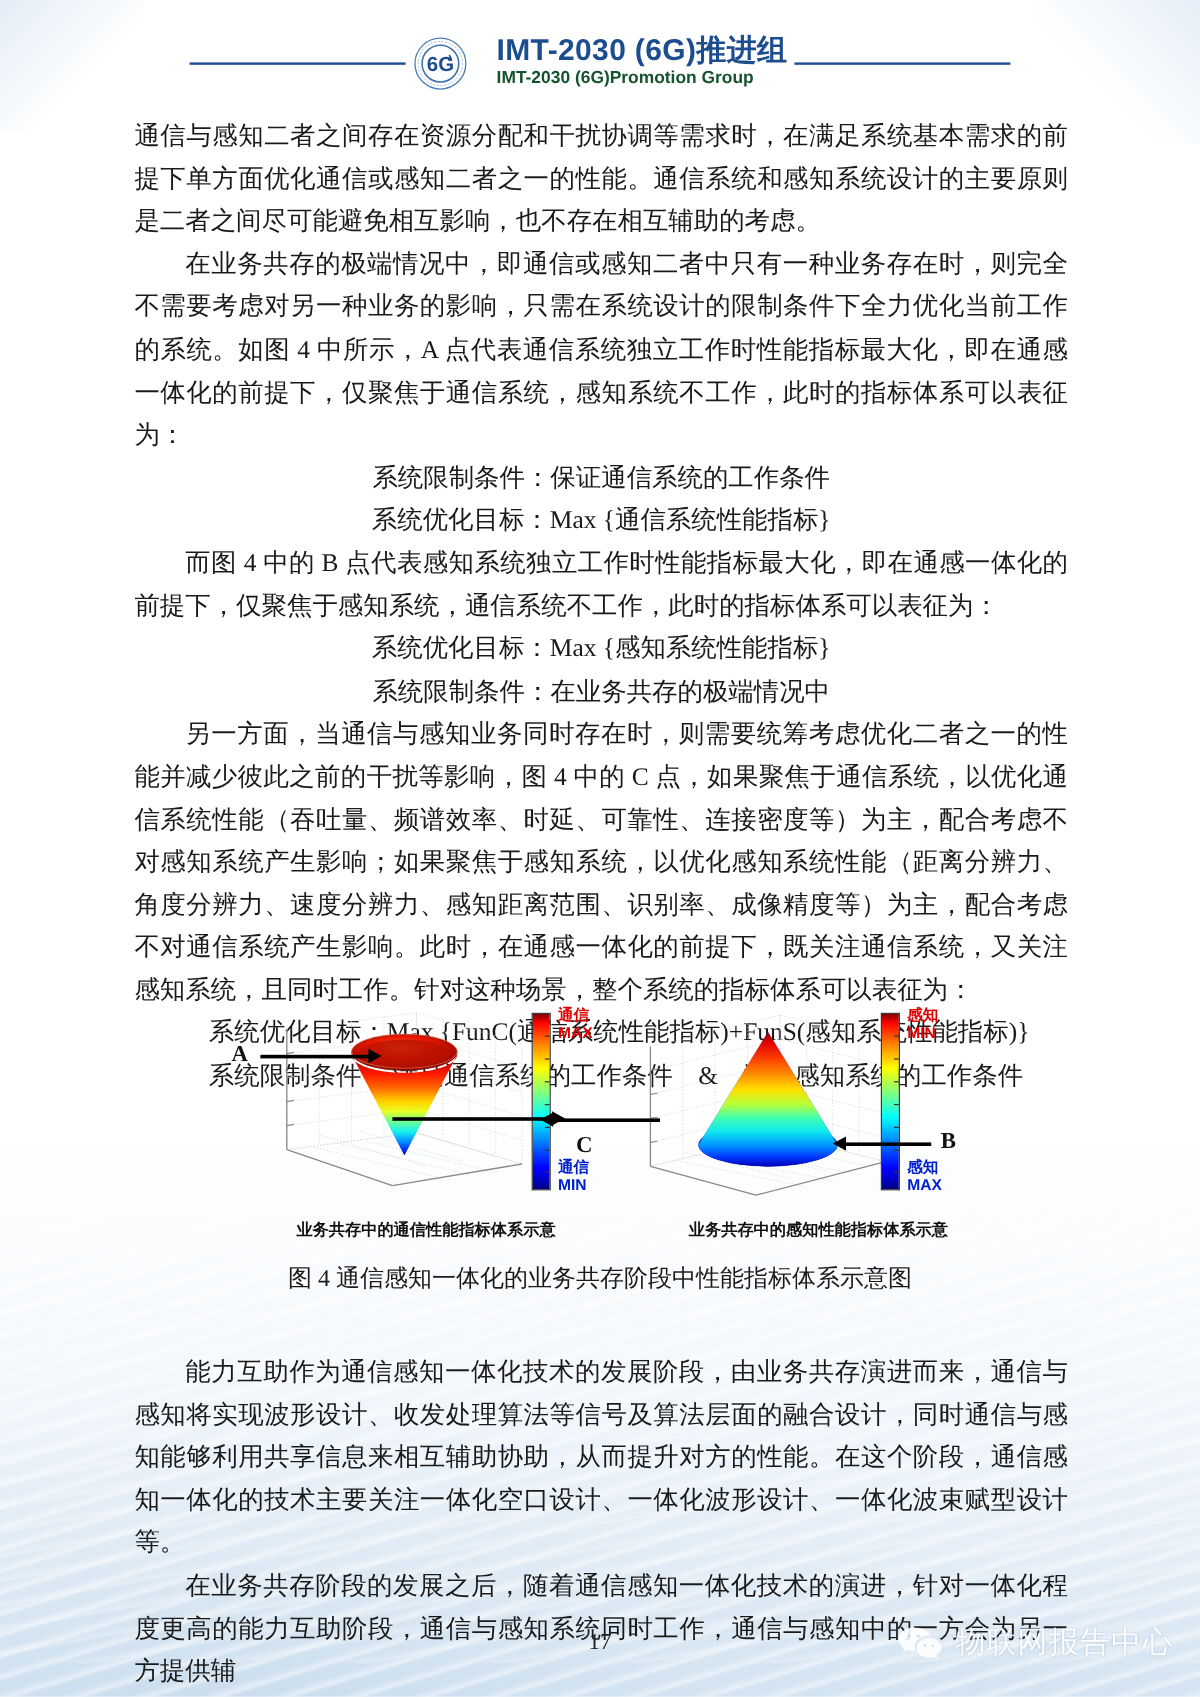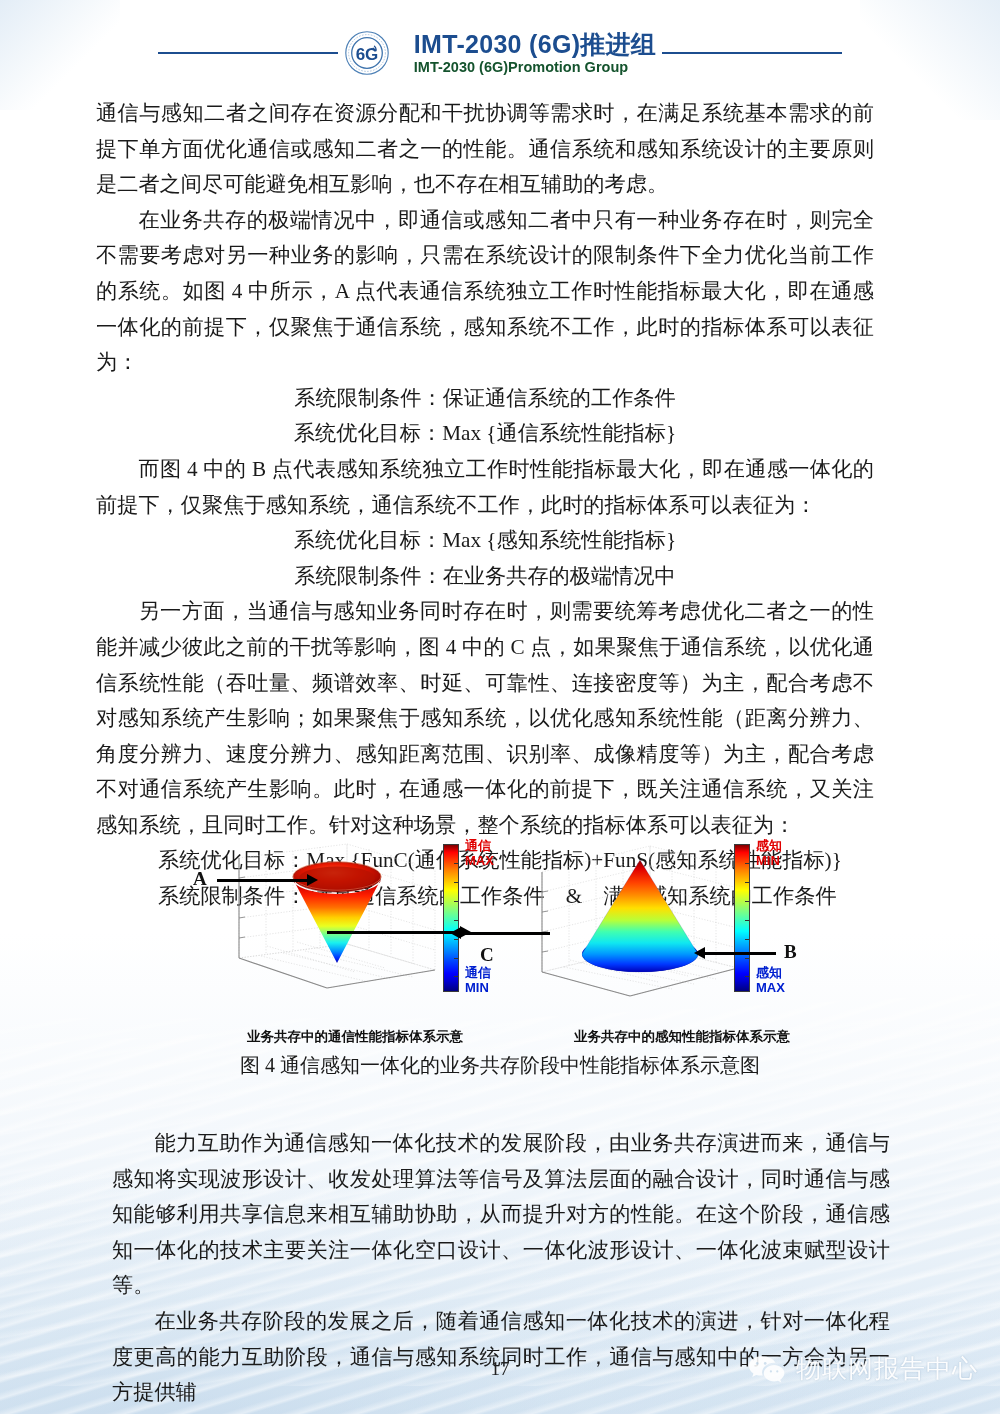--- a/index.html
+++ b/index.html
@@ -62,37 +62,37 @@
   
   .header {
     position: absolute; left: 0; top: 30px; width: 1000px;
     display: flex; align-items: center; justify-content: center;
   }
   .header .rule {
     height: 2px; background: #1c4d8f; flex: 0 0 auto;
   }
   .header .rule.left  { width: 180px; margin-right: 6px; }
   .header .rule.right { width: 180px; margin-left: 6px; }
-  .brand { display: flex; align-items: center; gap: 24px; }
+  .brand { display: flex; gap: 24px; }
   .brand-logo { width: 46px; height: 46px; flex: 0 0 auto; }
   .brand-text { line-height: 1.0; }
   .brand-cn {
     font-family: "Liberation Sans", sans-serif;
     font-weight: 700; font-size: 25px; color: #1c4d8f;
     letter-spacing: .3px; white-space: nowrap;
   }
   .brand-en {
     font-family: "Liberation Sans", sans-serif;
     font-weight: 700; font-size: 14.5px; color: #14532d;
     margin-top: 3px; white-space: nowrap;
   }
 
   
   .content {
-    position: absolute; left: 96px; top: 96px; width: 778px;
+    position: absolute; left: 112px; top: 96px; width: 778px;
   }
   p.body {
     margin: 0;
     font-size: 21.2px;
     line-height: 35.6px;
     color: #1a1a1a;
     text-align: justify;
     text-justify: inter-ideograph;
     letter-spacing: 0px;
   }
@@ -158,21 +158,21 @@
     border-bottom: 6px solid transparent;
     border-left: 11px solid #000;
   }
   .arrow-head.l {
     border-top: 6px solid transparent;
     border-bottom: 6px solid transparent;
     border-right: 11px solid #000;
   }
 
   .subcaps {
-    position: relative; height: 24px; margin-top: 14px;
+    position: relative; height: 24px; margin-top: 2px;
   }
   .subcap {
     position: absolute; top: 0;
     font-family: "Liberation Sans", sans-serif;
     font-weight: 700; font-size: 13.5px; color: #111;
     white-space: nowrap;
   }
   .subcap.l { left: 135px; }
   .subcap.r { left: 462px; }
 

